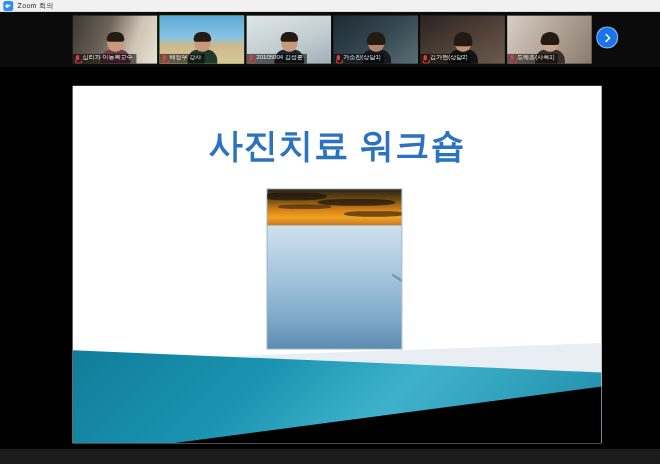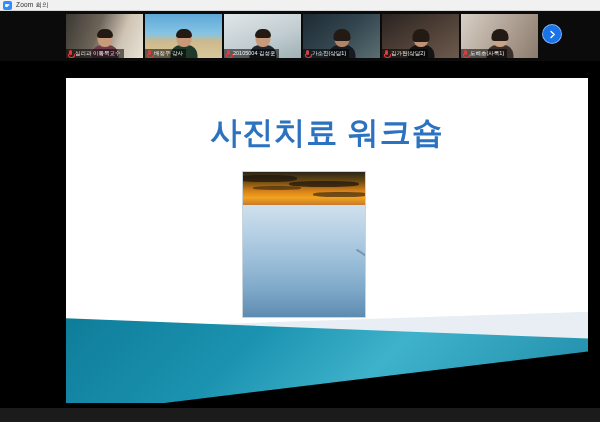--- a/index.html
+++ b/index.html
@@ -196,21 +196,21 @@
   
   .stage {
     position: absolute;
     left: 0; top: 61px;
     width: 600px; height: 347px;
     background: #000000;
   }
   .slide {
     position: absolute;
     left: 66px; top: 17px;
-    width: 522px; height: 325px;
+    width: 481px; height: 325px;
     background: #ffffff;
     overflow: hidden;
   }
   .slide-title {
     position: absolute;
     left: 0; right: 0;
     top: 34px;
     text-align: center;
     font-size: 31px;
     font-weight: bold;

